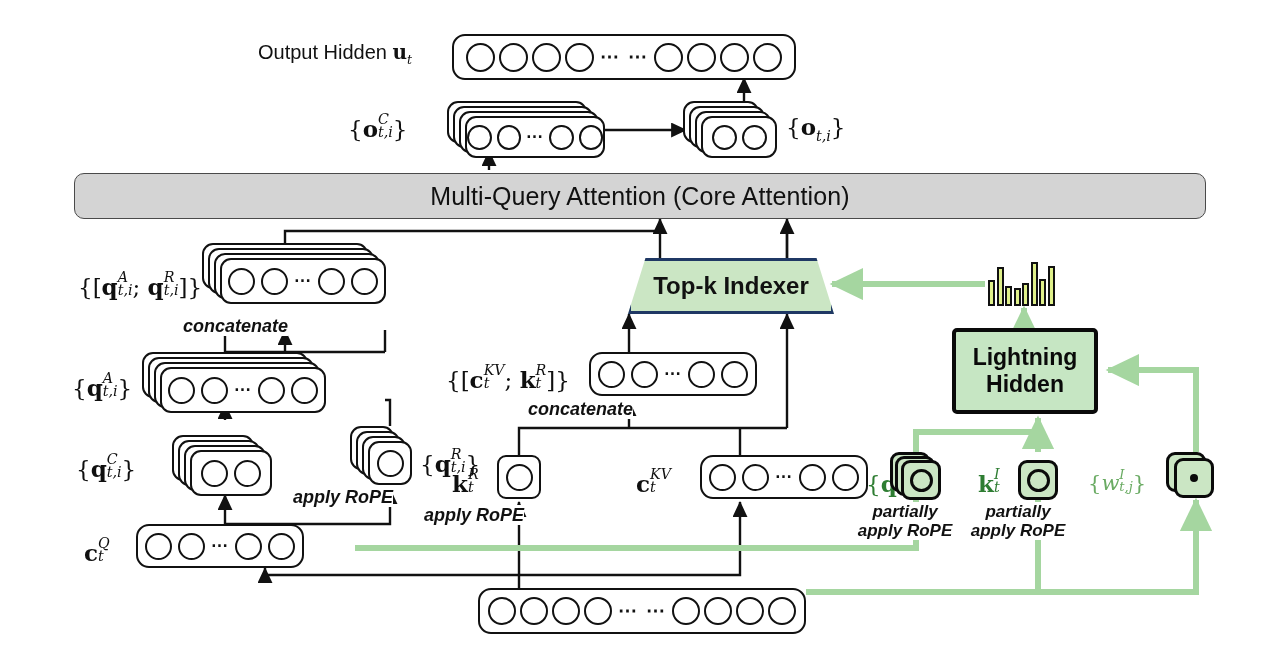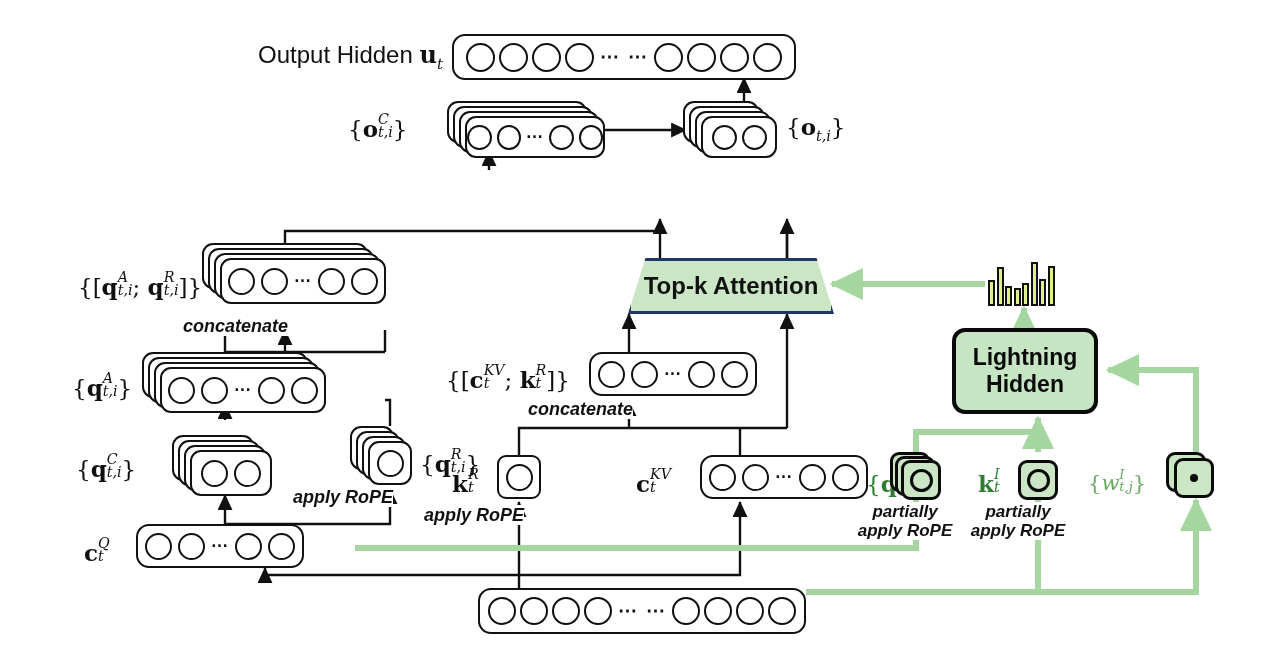--- a/index.html
+++ b/index.html
@@ -121,21 +121,21 @@
     background: #cbe6c4;
     border: 3px solid #1f3864;
     clip-path: polygon(8.5% 0%, 91.5% 0%, 100% 100%, 0% 100%);
   }
   #topk .tlabel { position: relative; z-index: 2; }
 
   #indexer {
     position: absolute;
     background: #c6e6c3;
     border: 4px solid #0a0a0a;
-    border-radius: 13px;
+    border-radius: 5px;
     display: flex; flex-direction: column;
     align-items: center; justify-content: center;
     font-weight: bold;
     font-size: 23px;
     color: #0a0a0a;
     line-height: 1.18;
   }
 
   
   .gstack { position: absolute; }
@@ -254,21 +254,21 @@
       <path d="M1038,452 L1038,432"></path>
 
       <path d="M1196,452 L1196,370 L1108,370" marker-end="url(#ahg)"></path>
 
       <path d="M1024,328 L1024,308" marker-end="url(#ahg)"></path>
 
       <path d="M985,284 L832,284" marker-end="url(#ahg)"></path>
     </g>
   </svg>
 
-  <div class="plain" style="left:258px; top:40px; font-size:24px;">
+  <div class="plain" style="left:258px; top:40px; font-size:20px;">
     <span>Output Hidden</span>
     <span class="mlabel" style="position:relative; font-weight:bold; font-size:22px;">
       
     </span>
     <span style="font-family:'DejaVu Serif',serif; font-weight:bold;">u</span><sub style="font-family:'DejaVu Serif',serif;">t</sub>
   </div>
 
   <div class="vrow" style="left:452px; top:34px; width:344px; height:46px; gap:4px;">
     <span class="dot" style="width:29px;height:29px;"></span>
     <span class="dot" style="width:29px;height:29px;"></span>
@@ -306,20 +306,23 @@
     <div class="front" style="left:18px; top:15px; width:76px; height:42px; gap:5px;">
       <span class="dot" style="width:25px;height:25px;"></span>
       <span class="dot" style="width:25px;height:25px;"></span>
     </div>
   </div>
 
   <div class="mlabel" style="left:786px; top:115px; font-size:23px;">
     {<span class="vec">o</span><sub>t,i</sub>}
   </div>
 
+  <div id="mqa" style="left:74px; top:173px; width:1132px; height:46px;">
+    <span>Multi-Query Attention (Core Attention)</span>
+  </div>
 
   <div class="mlabel" style="left:78px; top:270px; font-size:23px;">
     {[<span class="vec">q</span><span class="supsub"><span>A</span><span>t,i</span></span>;&nbsp;<span class="vec">q</span><span class="supsub"><span>R</span><span>t,i</span></span>]}
   </div>
 
   <div class="stack" style="left:202px; top:243px; width:188px; height:62px;">
     <div class="layer" style="left:0px;  top:0px;  width:166px; height:46px;"></div>
     <div class="layer" style="left:6px;  top:5px;  width:166px; height:46px;"></div>
     <div class="layer" style="left:12px; top:10px; width:166px; height:46px;"></div>
     <div class="front" style="left:18px; top:15px; width:166px; height:46px; gap:6px;">
@@ -330,21 +333,21 @@
       <span class="dot" style="width:27px;height:27px;"></span>
     </div>
   </div>
 
   <div class="ital" style="left:183px; top:316px; font-size:18px;">
     <span>concatenate</span>
   </div>
 
   <div id="topk" style="left:628px; top:258px; width:206px; height:56px;">
     <div class="trap"></div>
-    <span class="tlabel">Top-k Attention</span>
+    <span class="tlabel">Top-k Indexer</span>
   </div>
 
   <div id="hist" style="left:987px; top:258px; width:74px; height:48px;">
       <div class="bar" style="height: 26px;"></div>
       <div class="bar" style="height: 39px;"></div>
       <div class="bar" style="height: 20px;"></div>
       <div class="bar" style="height: 18px;"></div>
       <div class="bar" style="height: 23px;"></div>
       <div class="bar" style="height: 44px;"></div>
       <div class="bar" style="height: 27px;"></div>

